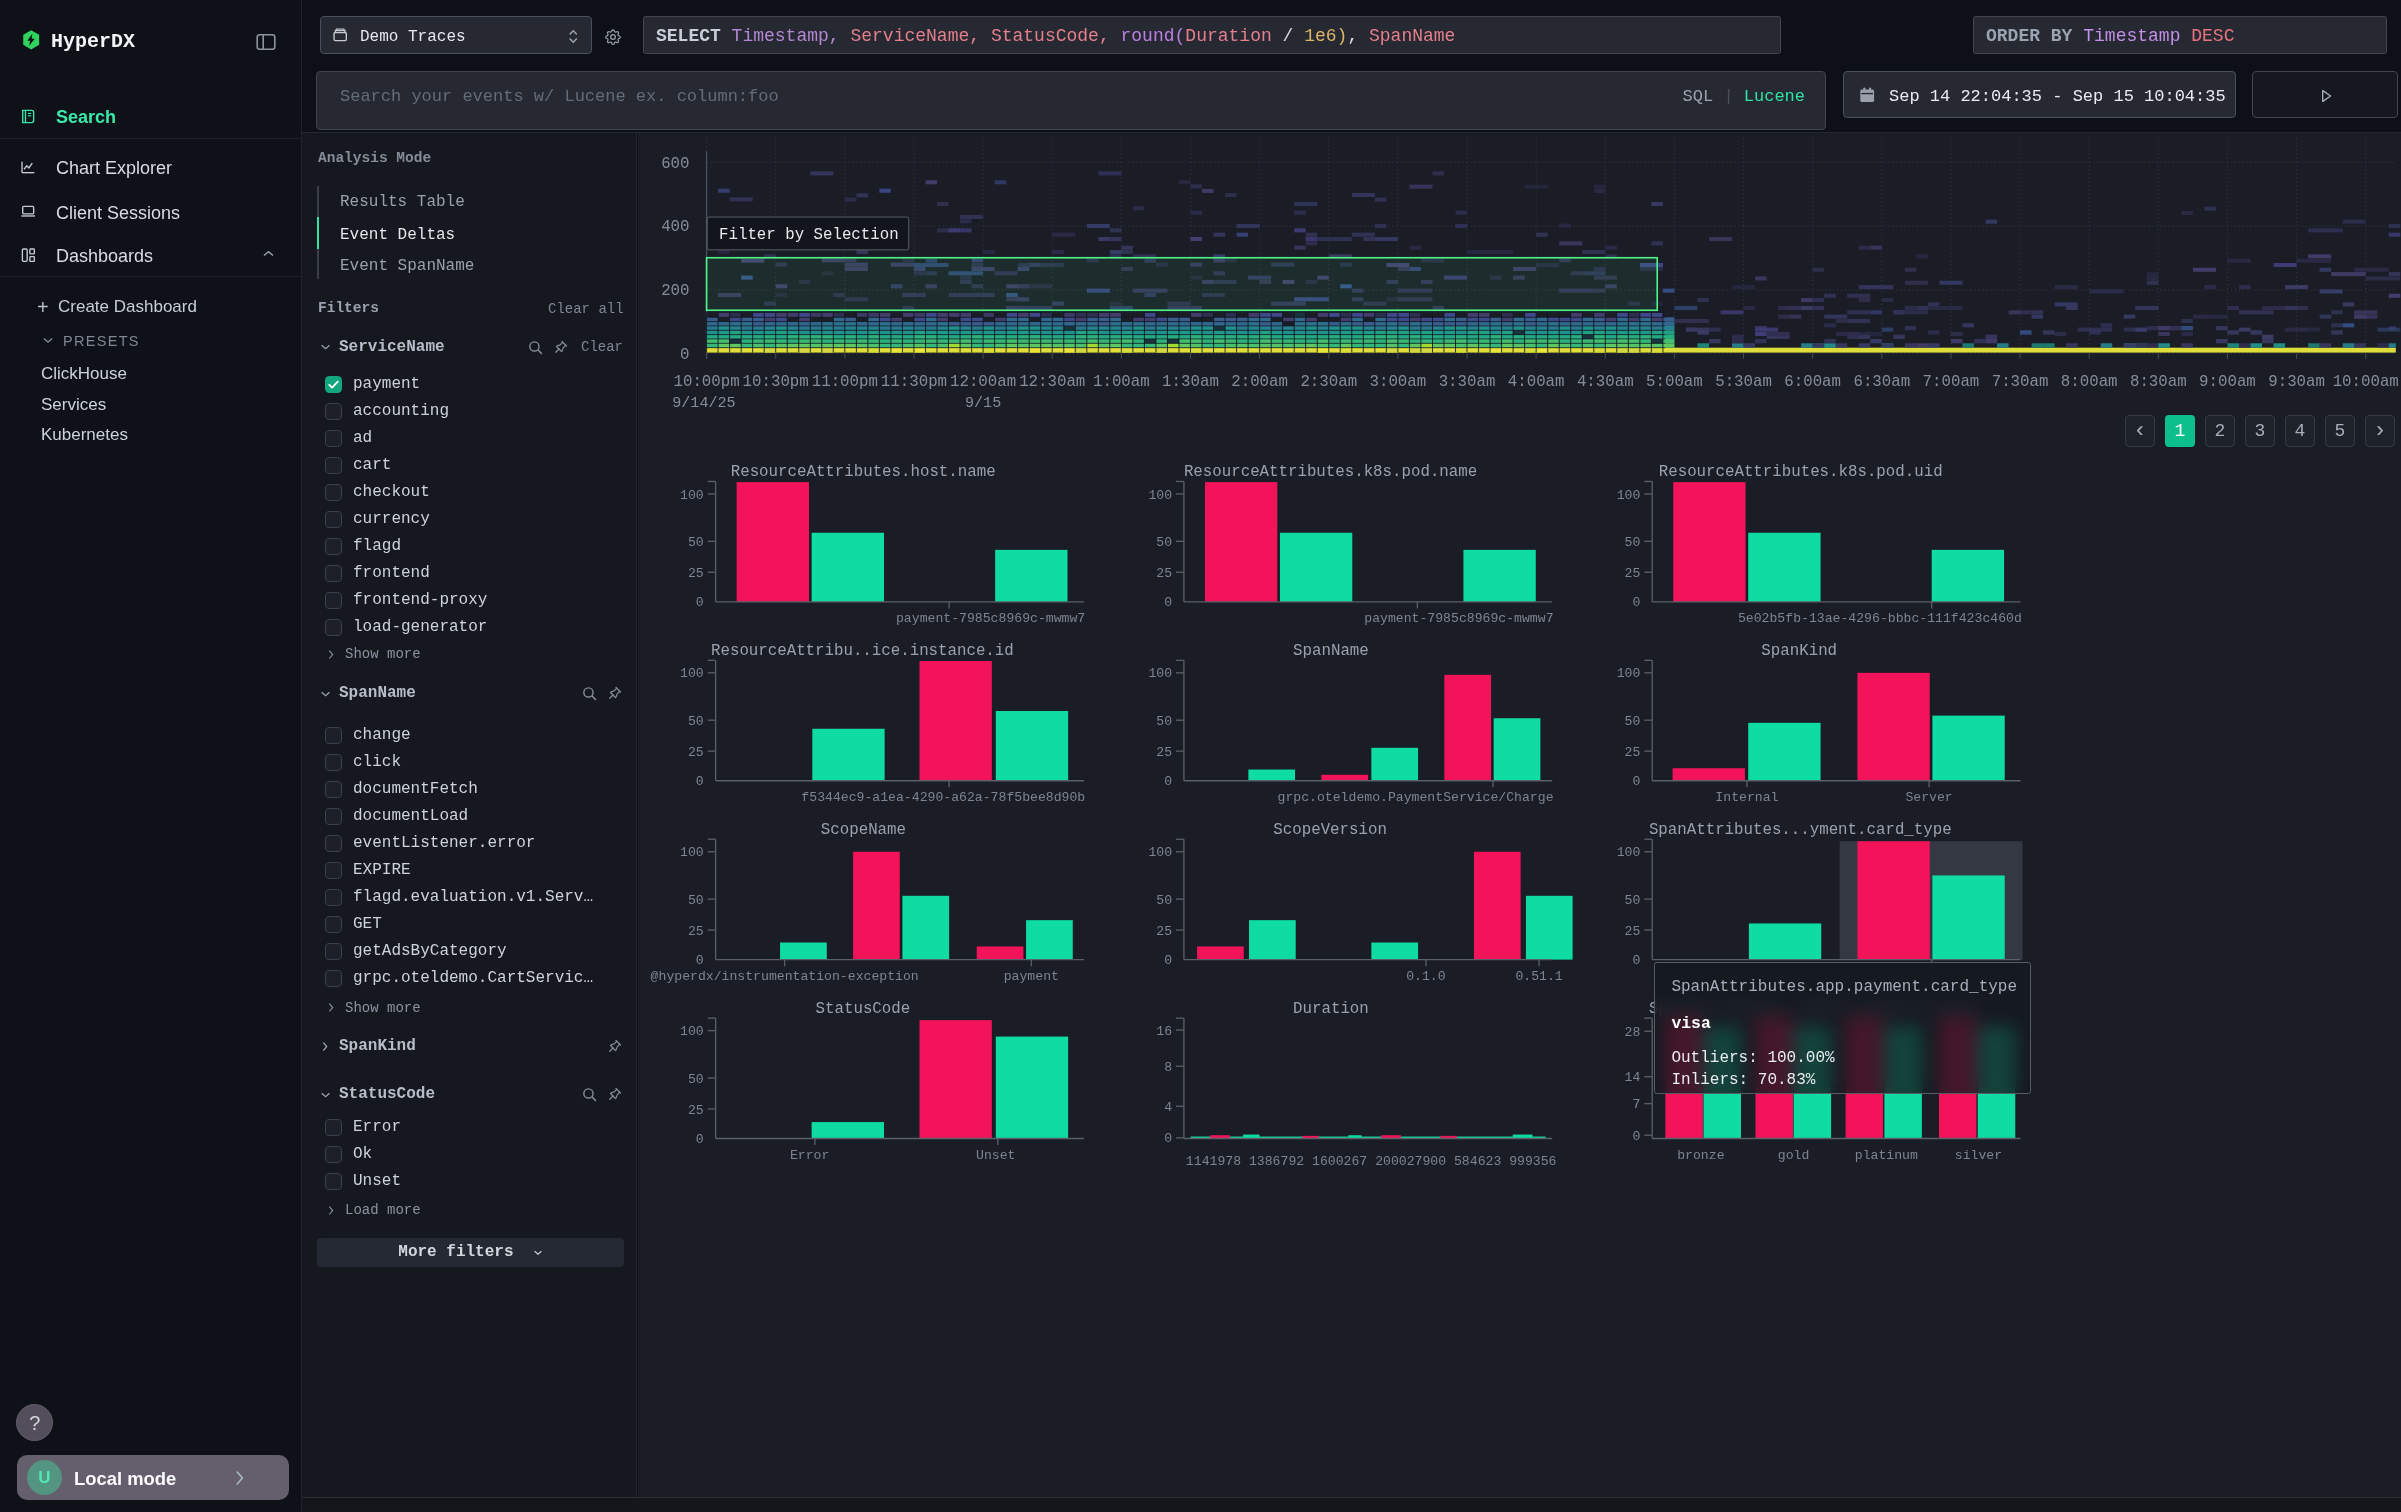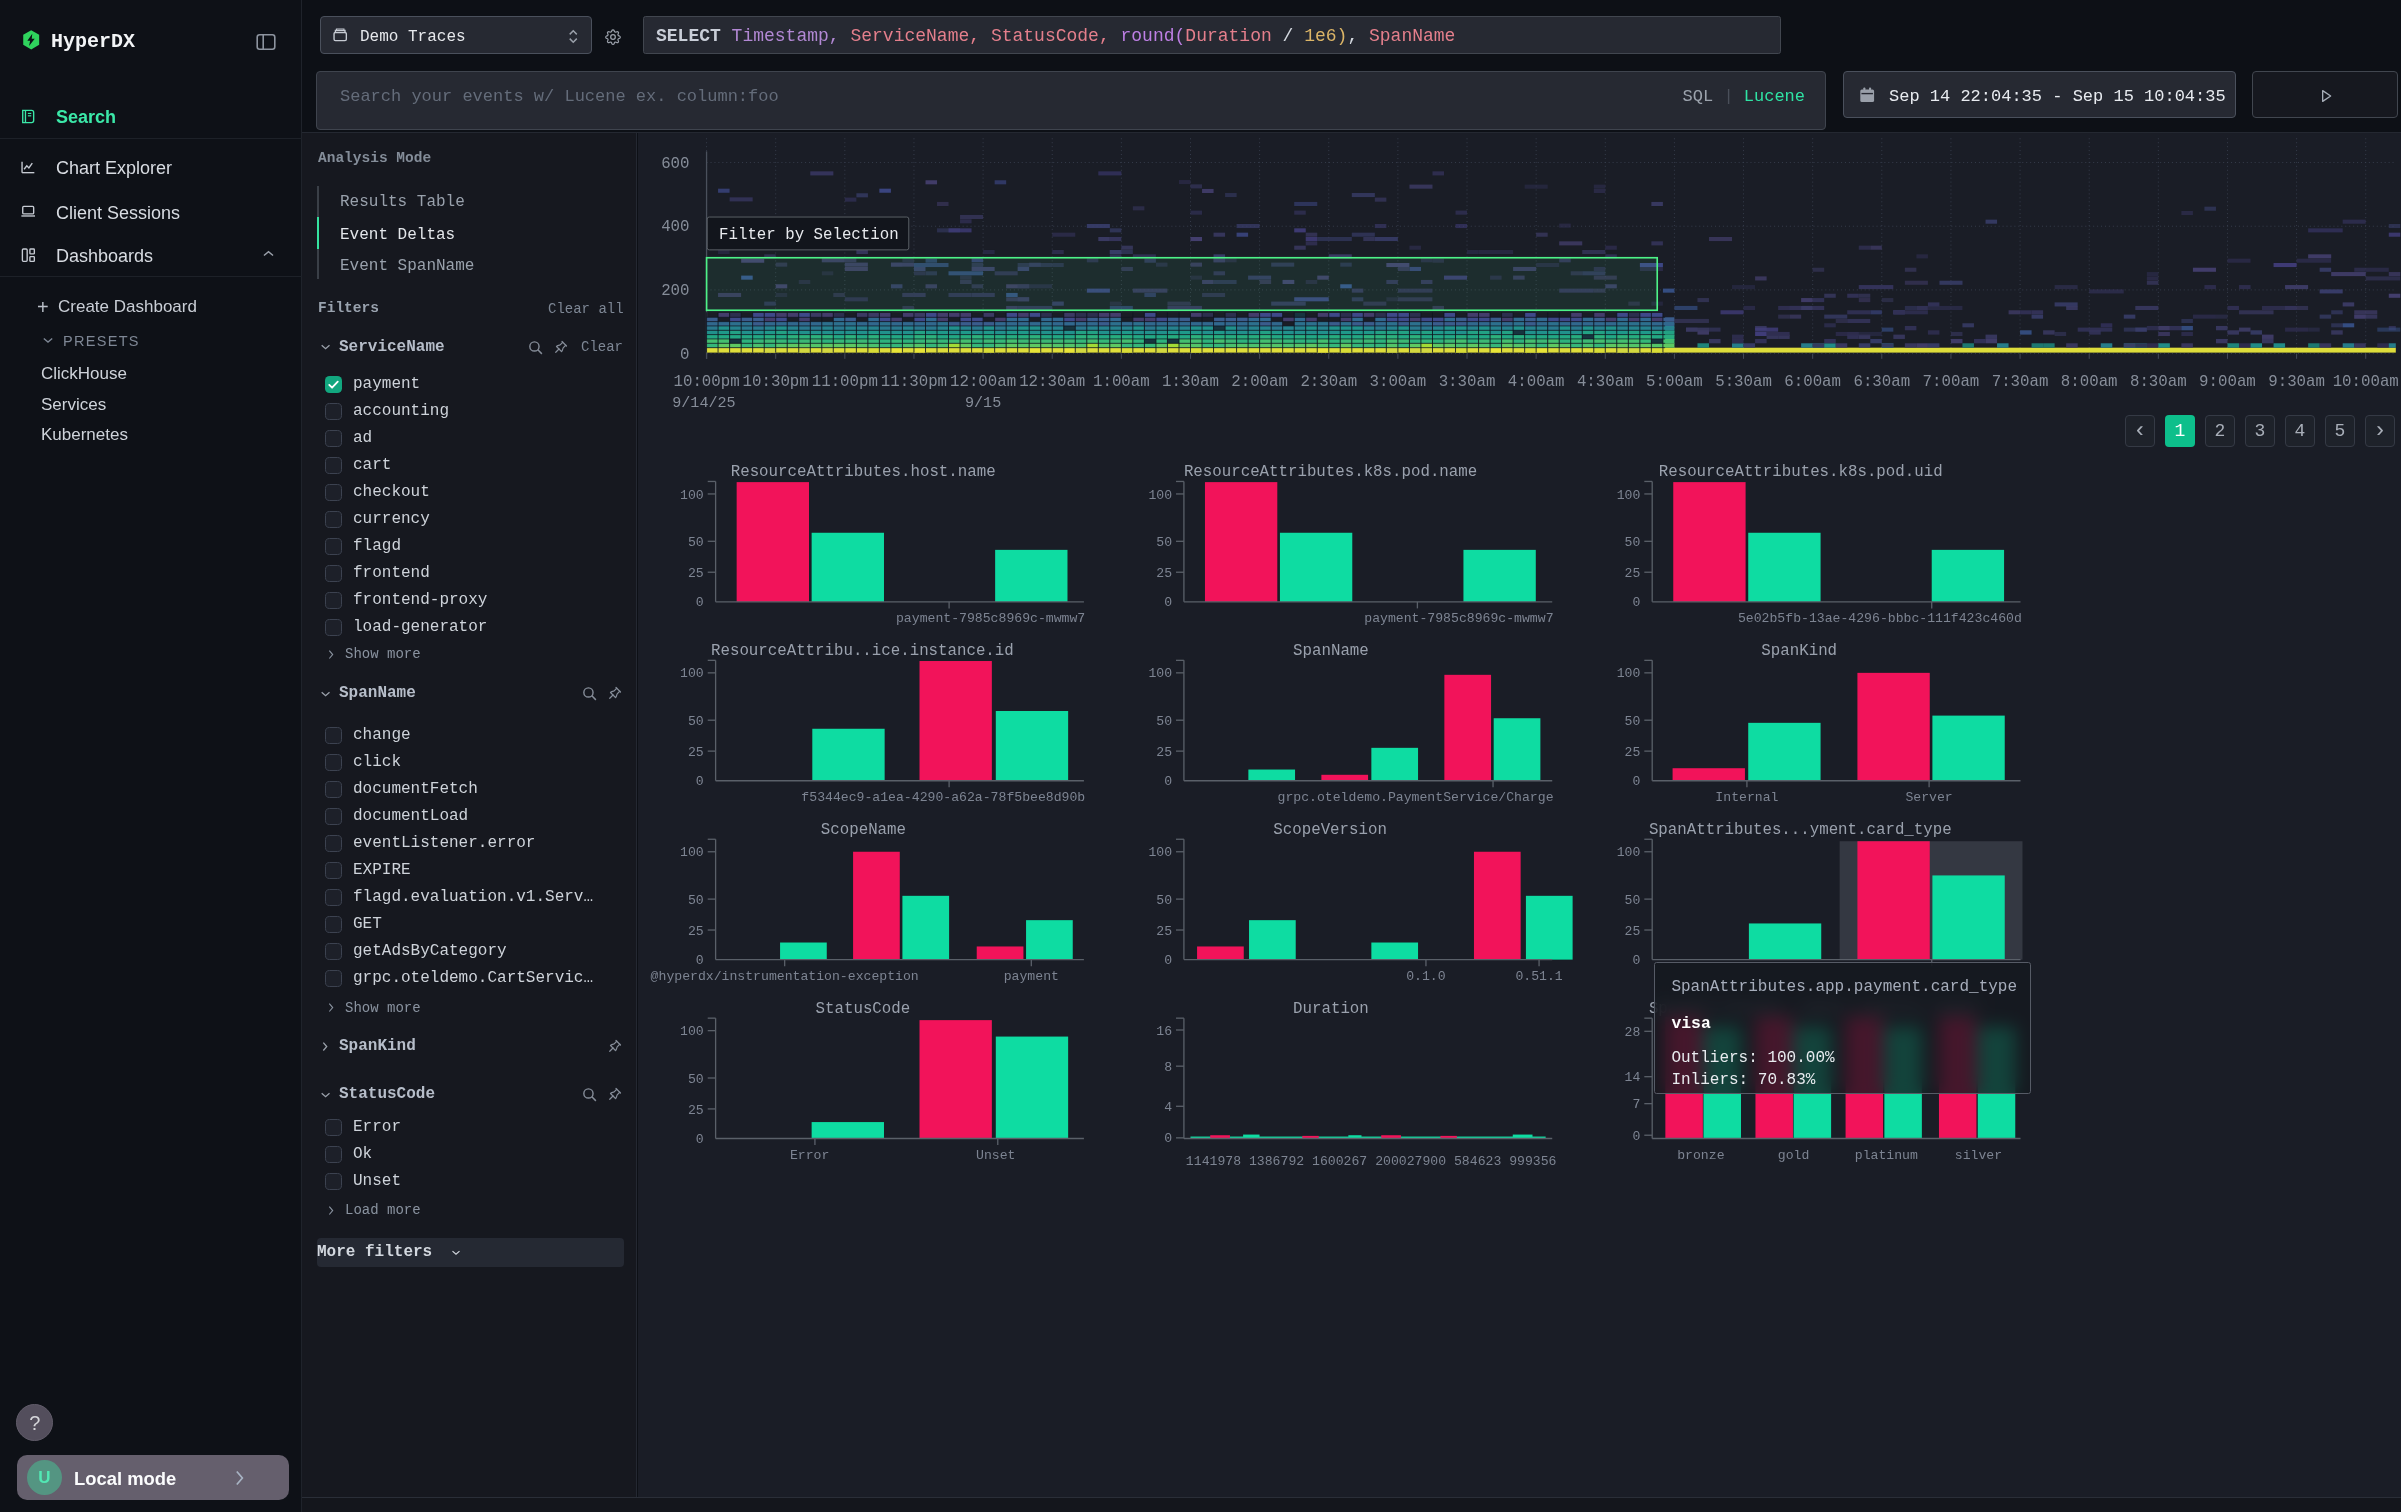--- a/index.html
+++ b/index.html
@@ -69,20 +69,23 @@
 <path d="M2 9l5-5 5 5" stroke="#9aa0aa" stroke-width="2" fill="none"></path>
 <path d="M2 15l5 5 5-5" stroke="#9aa0aa" stroke-width="2" fill="none"></path>
       </svg>
     </div>
     <svg class="ic" style="left:302px;top:28px" width="18" height="18" viewBox="0 0 24 24">
 <circle cx="12" cy="12" r="3.1" stroke="#9aa0aa" stroke-width="1.7" fill="none"></circle>
 <path d="M10.4 3.6a1.7 1.7 0 0 1 3.2 0l.2.7a1.7 1.7 0 0 0 2.5 1l.6-.3a1.7 1.7 0 0 1 2.3 2.3l-.4.6a1.7 1.7 0 0 0 1 2.5l.8.2a1.7 1.7 0 0 1 0 3.2l-.8.2a1.7 1.7 0 0 0-1 2.5l.4.6a1.7 1.7 0 0 1-2.3 2.3l-.6-.4a1.7 1.7 0 0 0-2.5 1l-.2.8a1.7 1.7 0 0 1-3.2 0l-.2-.8a1.7 1.7 0 0 0-2.5-1l-.6.4a1.7 1.7 0 0 1-2.3-2.3l.4-.6a1.7 1.7 0 0 0-1-2.5l-.8-.2a1.7 1.7 0 0 1 0-3.2l.8-.2a1.7 1.7 0 0 0 1-2.5l-.4-.6a1.7 1.7 0 0 1 2.3-2.3l.6.3a1.7 1.7 0 0 0 2.5-1z" stroke="#9aa0aa" stroke-width="1.6" fill="none" stroke-linejoin="round"></path>
     </svg>
     <div class="ab" style="left:341px;top:16px;width:1138px;height:38px;border-radius:2.6px;background:#262932;border:1px solid #41464f">
       <div class="ab" style="left:12px;top:9.2px;font:400 18px 'Liberation Mono',monospace;white-space:pre"><b style="color:#c9ced8">SELECT</b><span style="color:#b288d4"> Timestamp,</span><span style="color:#e47f8c"> ServiceName,</span><span style="color:#e47f8c"> StatusCode,</span><span style="color:#bd7fe4"> round(</span><span style="color:#e47f8c">Duration</span><span style="color:#d4d9e0"> / </span><span style="color:#dcb567">1e6)</span><span style="color:#d4d9e0">,</span><span style="color:#e47f8c"> SpanName</span></div>
+    </div>
+    <div class="ab" style="left:1671px;top:16px;width:414px;height:38px;border-radius:2.6px;background:#262932;border:1px solid #41464f">
+      <div class="ab" style="left:12px;top:9.2px;font:400 18px 'Liberation Mono',monospace;white-space:pre"><b style="color:#9aa3b0">ORDER BY</b><span style="color:#c38fe8"> Timestamp</span><span style="color:#e8737f"> DESC</span></div>
     </div>
     <div class="ab" style="left:14px;top:71px;width:1510px;height:59px;border-radius:4px;background:#262932;border:1px solid #3f444e">
       <div class="ab" style="left:23px;top:14.5px;font:400 17px 'Liberation Mono',monospace;color:#646c7a">Search your events w/ Lucene ex. column:foo</div>
       <div class="ab" style="right:20px;top:14.5px;font:400 17px 'Liberation Mono',monospace;color:#9ca3ad">SQL <span style="color:#4a4f5a">|</span> <span style="color:#2fe3a4">Lucene</span></div>
     </div>
     <div class="ab" style="left:1541px;top:71px;width:393px;height:47px;border-radius:4px;background:#262932;border:1px solid #4a505c">
       <svg class="ic" style="left:14px;top:14px" width="18.4" height="18.4" viewBox="0 0 24 24">
 <rect x="3" y="4.5" width="18" height="16.5" rx="2" fill="#9aa0aa"></rect>
 <rect x="7" y="2" width="2.6" height="5" rx="1" fill="#9aa0aa"></rect>
 <rect x="14.4" y="2" width="2.6" height="5" rx="1" fill="#9aa0aa"></rect>
@@ -215,21 +218,21 @@
     <div class="ab" style="left:23px;top:986px;width:17px;height:17px;border-radius:4.6px;background:#1d2029;border:1px solid #3c4250"></div>
     <div class="ab" style="left:51px;top:985px;font:400 16px 'Liberation Mono',monospace;color:#ced3da">Error</div>
     <div class="ab" style="left:23px;top:1013px;width:17px;height:17px;border-radius:4.6px;background:#1d2029;border:1px solid #3c4250"></div>
     <div class="ab" style="left:51px;top:1012px;font:400 16px 'Liberation Mono',monospace;color:#ced3da">Ok</div>
     <div class="ab" style="left:23px;top:1040px;width:17px;height:17px;border-radius:4.6px;background:#1d2029;border:1px solid #3c4250"></div>
     <div class="ab" style="left:51px;top:1039px;font:400 16px 'Liberation Mono',monospace;color:#ced3da">Unset</div>
     <svg class="ic" style="left:25px;top:1072px" width="8" height="11.2" viewBox="0 0 14 20">
       <path d="M4 3l6 7-6 7" stroke="#8a93a0" stroke-width="2" fill="none"></path>
     </svg>
     <div class="ab" style="left:43px;top:1069px;font:400 14px 'Liberation Mono',monospace;color:#8a93a0">Load more</div>
-    <div class="ab" style="left:15px;top:1105px;width:307px;height:29px;border-radius:4px;background:#252933;font:700 16px 'Liberation Mono',monospace;color:#d3d8df;line-height:29px">More filters&nbsp;&nbsp;<svg width="10" height="7.2" viewBox="0 0 20 14" style="display:inline-block">
+    <div class="ab" style="left:15px;top:1105px;width:307px;height:29px;border-radius:4px;background:#252933;text-align:center;font:700 16px 'Liberation Mono',monospace;color:#d3d8df;line-height:29px">More filters&nbsp;&nbsp;<svg width="10" height="7.2" viewBox="0 0 20 14" style="display:inline-block">
         <path d="M3 4l7 6 7-6" stroke="#d3d8df" stroke-width="2.4" fill="none"></path>
       </svg></div>
   </div>
 <div class="ab" style="left:638px;top:133px;width:1764px;height:1364px;background:#1a1d26"></div>
 <svg class="ab" style="left:638px;top:133px" width="1764" height="302" viewBox="970 202 2682 460" font-family="Liberation Mono, monospace">
     <line x1="1072.0" y1="210" x2="1072.0" y2="538" stroke="#3a4150" stroke-width="1.3" stroke-dasharray="1.6 4.4"></line>
     <line x1="1177.3" y1="210" x2="1177.3" y2="538" stroke="#3a4150" stroke-width="1.3" stroke-dasharray="1.6 4.4"></line>
     <line x1="1282.6" y1="210" x2="1282.6" y2="538" stroke="#3a4150" stroke-width="1.3" stroke-dasharray="1.6 4.4"></line>
     <line x1="1387.9" y1="210" x2="1387.9" y2="538" stroke="#3a4150" stroke-width="1.3" stroke-dasharray="1.6 4.4"></line>
     <line x1="1493.2" y1="210" x2="1493.2" y2="538" stroke="#3a4150" stroke-width="1.3" stroke-dasharray="1.6 4.4"></line>

